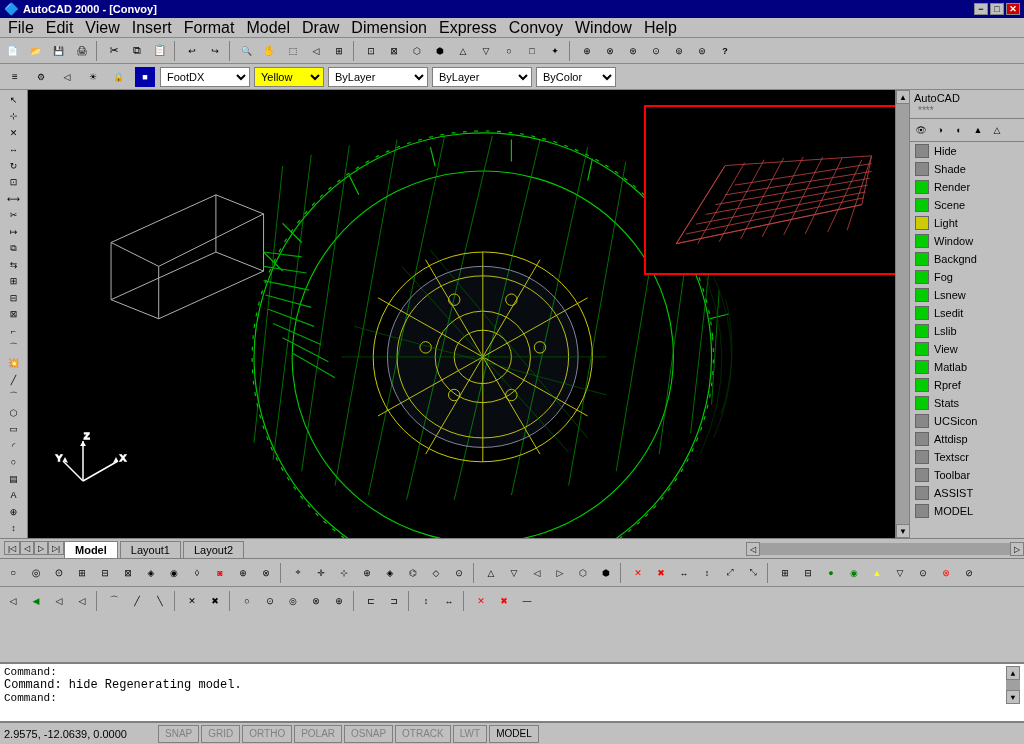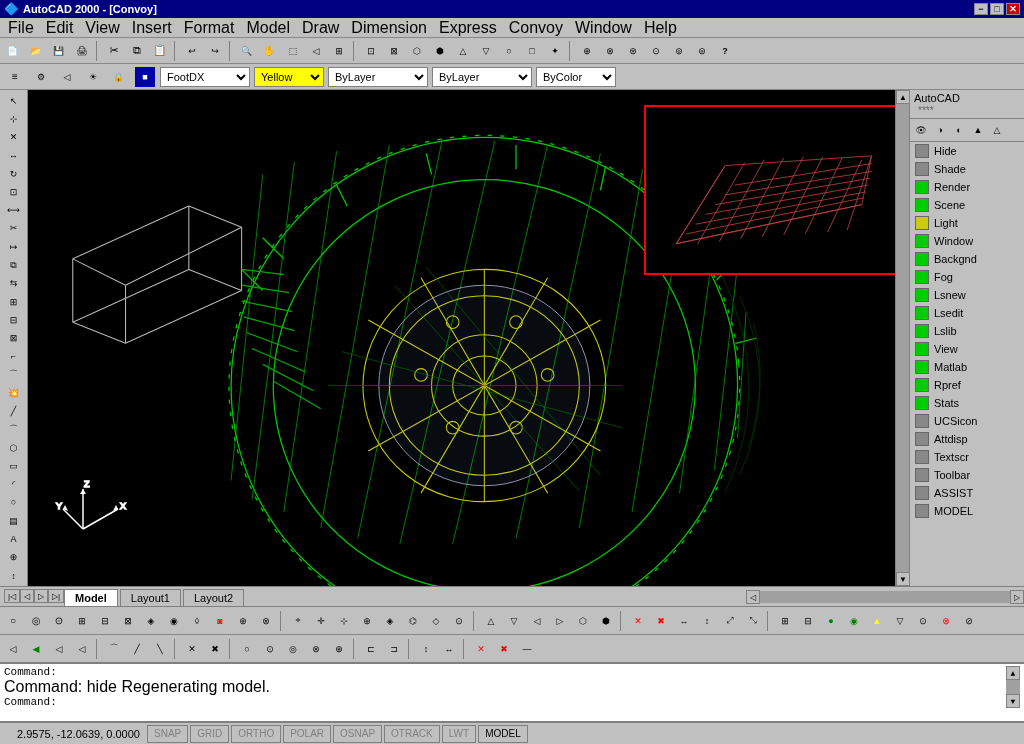--- a/index.html
+++ b/index.html
@@ -232,32 +232,33 @@
     
     #command-area {
       height: 60px;
       background: white;
       border-top: 2px solid #808080;
       border-bottom: 1px solid #808080;
       padding: 2px 4px;
       font-size: 11px;
       font-family: 'Courier New', monospace;
       position: relative;
+      margin-top: 48px;
     }
 
     
     #statusbar {
       height: 22px;
       background: #c0c0c0;
       display: flex;
       align-items: center;
       border-top: 1px solid #808080;
       font-size: 11px;
-      padding: 0 17px;
-      gap: 0;
+      padding: 0 4px;
+      gap: 24px;
     }
     .status-coord { min-width: 130px; }
     .status-btn {
       padding: 1px 6px;
       background: #c0c0c0;
       border: 1px solid #808080;
       font-size: 10px;
       cursor: pointer;
       height: 18px;
     }
@@ -814,21 +815,21 @@
     <div class="tb-separator"></div>
     <div class="tb-btn" style="font-size:9px;color:red;">✕</div>
     <div class="tb-btn" style="font-size:9px;color:red;">✖</div>
     <div class="tb-btn" style="font-size:9px;">—</div>
   </div>
 
   <div id="command-area">
     <div style="display:flex;justify-content:space-between;">
       <div style="flex:1;">
         <div style="font-family:'Courier New',monospace;font-size:11px;">Command:</div>
-        <div style="font-family:Liberation Sans, sans-serif;font-size:16px;">Command:    hide  Regenerating model.</div>
+        <div style="font-family:Liberation Mono, monospace;font-size:12px;">Command:    hide  Regenerating model.</div>
         <div style="font-family:'Courier New',monospace;font-size:11px;">Command:</div>
       </div>
       <div style="display:flex;flex-direction:column;justify-content:space-between;">
         <div class="scroll-btn">▲</div>
         <div style="flex:1;background:#a0a0a0;width:14px;"></div>
         <div class="scroll-btn">▼</div>
       </div>
     </div>
   </div>
 

